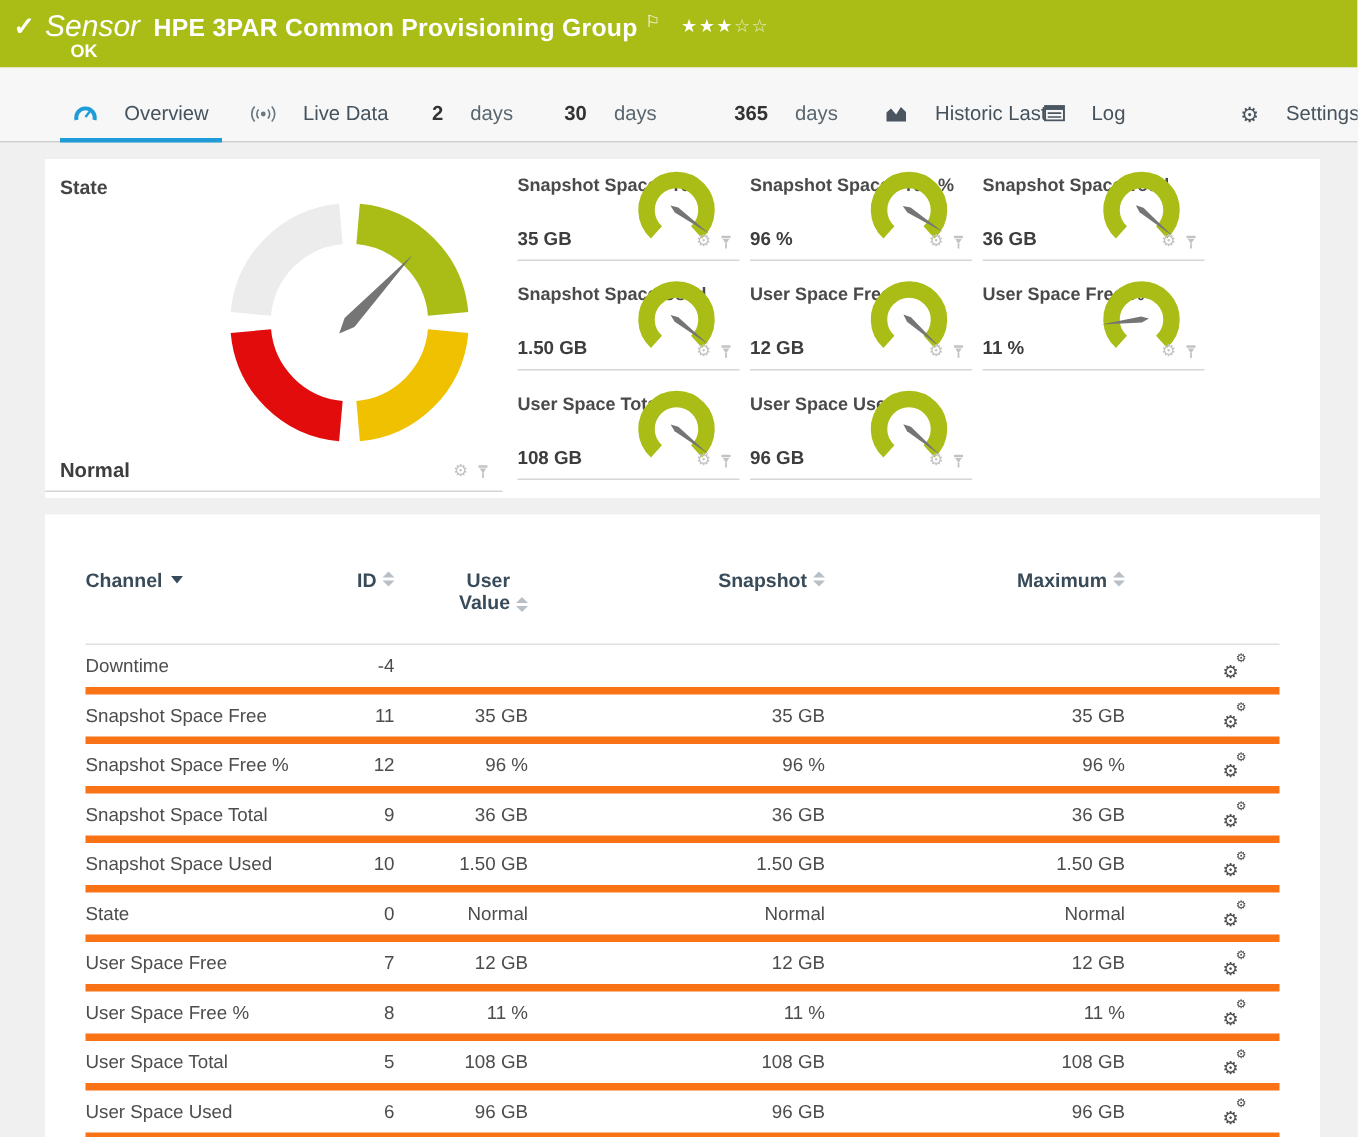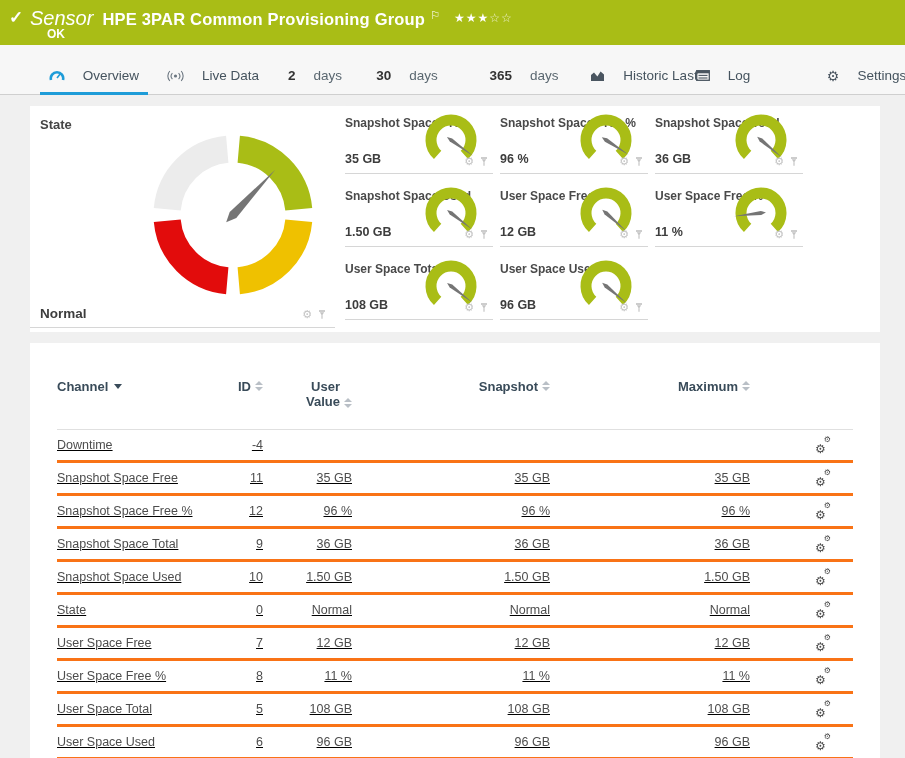--- a/index.html
+++ b/index.html
@@ -55,21 +55,21 @@
   .th { font-size:13px; font-weight:700; color:#394b59; display:flex; align-items:flex-start; }
   .th.right { justify-content:flex-end; }
   .th .wrapcol { display:inline-block; width:44px; text-align:right; line-height:15px; }
   .sorters { display:inline-flex; flex-direction:column; margin-left:4px; margin-top:2px; gap:2px; }
   .tri-up { width:0; height:0; border-left:4px solid transparent; border-right:4px solid transparent; border-bottom:4px solid #b9bfc6; }
   .tri-dn { width:0; height:0; border-left:4px solid transparent; border-right:4px solid transparent; border-top:4px solid #b9bfc6; }
   .tri-dark { width:0; height:0; border-left:4px solid transparent; border-right:4px solid transparent; border-top:5px solid #394b59; margin-left:6px; margin-top:5px; }
   .sort-bottom { align-self:flex-end; margin-bottom:1px; }
 
   .trow { display:grid; grid-template-columns:155px 51px 89px 198px 200px 1fr;
-          height:33px; align-items:center; border-bottom:3px solid #f97316;text-decoration:underline; }
+          height:33px; align-items:center; border-bottom:5px solid #f97316; }
   .td { font-size:12.5px; color:#4d4d4d; }
   .td.num { text-align:right; }
   .td.c-icon { display:flex; justify-content:flex-end; padding-right:22px; }
   .gearpair { position:relative; width:16px; height:15px; color:#4d4d4d; cursor:pointer; }
   .gearpair .g-big { position:absolute; left:0; bottom:-2px; font-size:12px; line-height:1; }
   .gearpair .g-small { position:absolute; right:0; top:-2px; font-size:8px; line-height:1; }
 </style>
 </head>
 <body>
 

